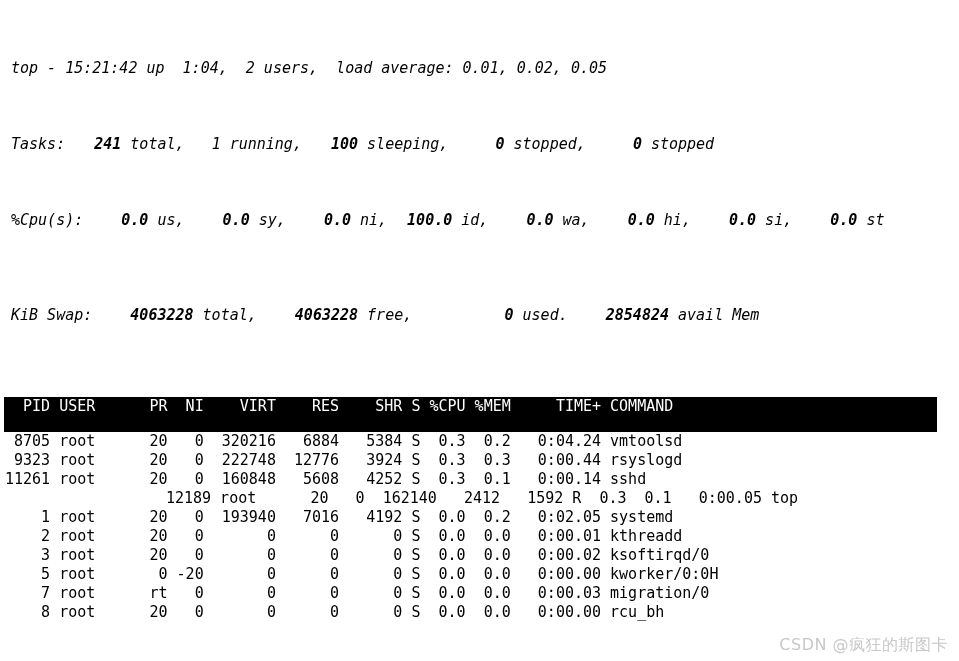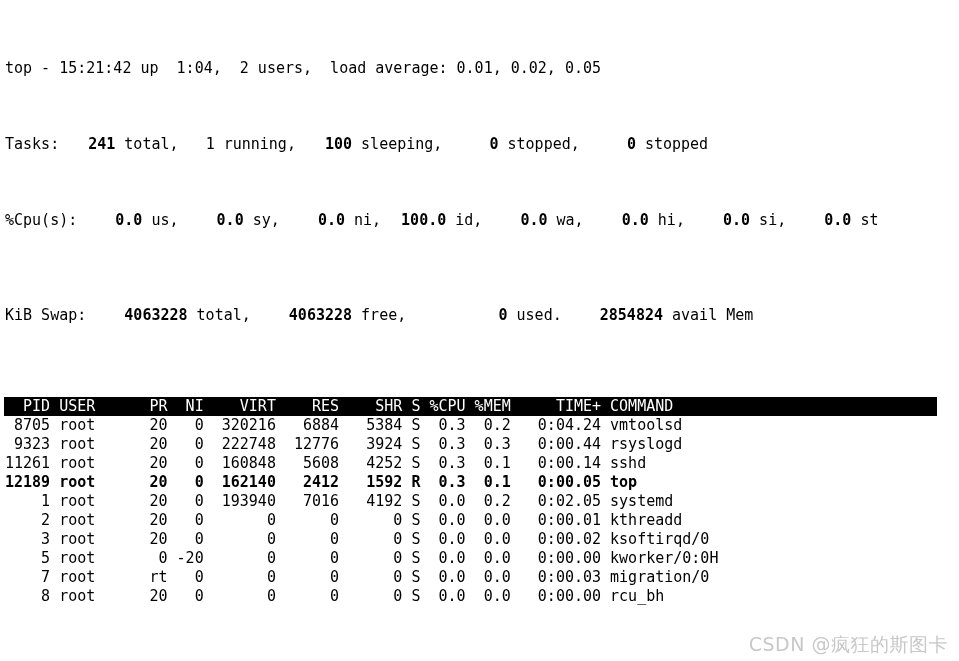--- a/index.html
+++ b/index.html
@@ -19,64 +19,66 @@
     -webkit-font-smoothing: none;
   }
   #terminal {
     position: absolute;
     left: 0;
     top: 0;
     width: 959px;
     height: 661px;
   }
   .summary {
-    padding-left: 5px;
+    padding-left: 11px;
     padding-top: 2px;
     white-space: pre;
+    font-style: italic;
   }
   .summary .line {
     white-space: pre;
     height: 19px;
   }
   b { font-weight: bold; margin-left: 20px; }
 
   .gap {
     height: 15px;
   }
 
   .colhead {
     background: #000000;
     color: #ffffff;
     margin-left: 4px;
     width: 933px;
-    height: 19px;
+    height: 35px;
     white-space: pre;
     box-sizing: border-box;
     padding-left: 1px;
     font-weight: normal;
   }
 
   .proclist {
     padding-left: 5px;
     white-space: pre;
   }
   .procrow {
     white-space: pre;
     height: 19px;
   }
   .procrow.bold {
-    font-weight: bold;
+    font-weight: normal;
+    text-align: center;
   }
 
   .watermark {
     position: absolute;
     right: 11px;
     bottom: 7px;
     font-family: "DejaVu Sans", "Liberation Sans", sans-serif;
-    font-size: 19px;
+    font-size: 16px;
     color: #c8c8c8;
     letter-spacing: 0.5px;
     white-space: pre;
     pointer-events: none;
   }
 </style>
 </head>
 <body>
 
 <div id="terminal">

